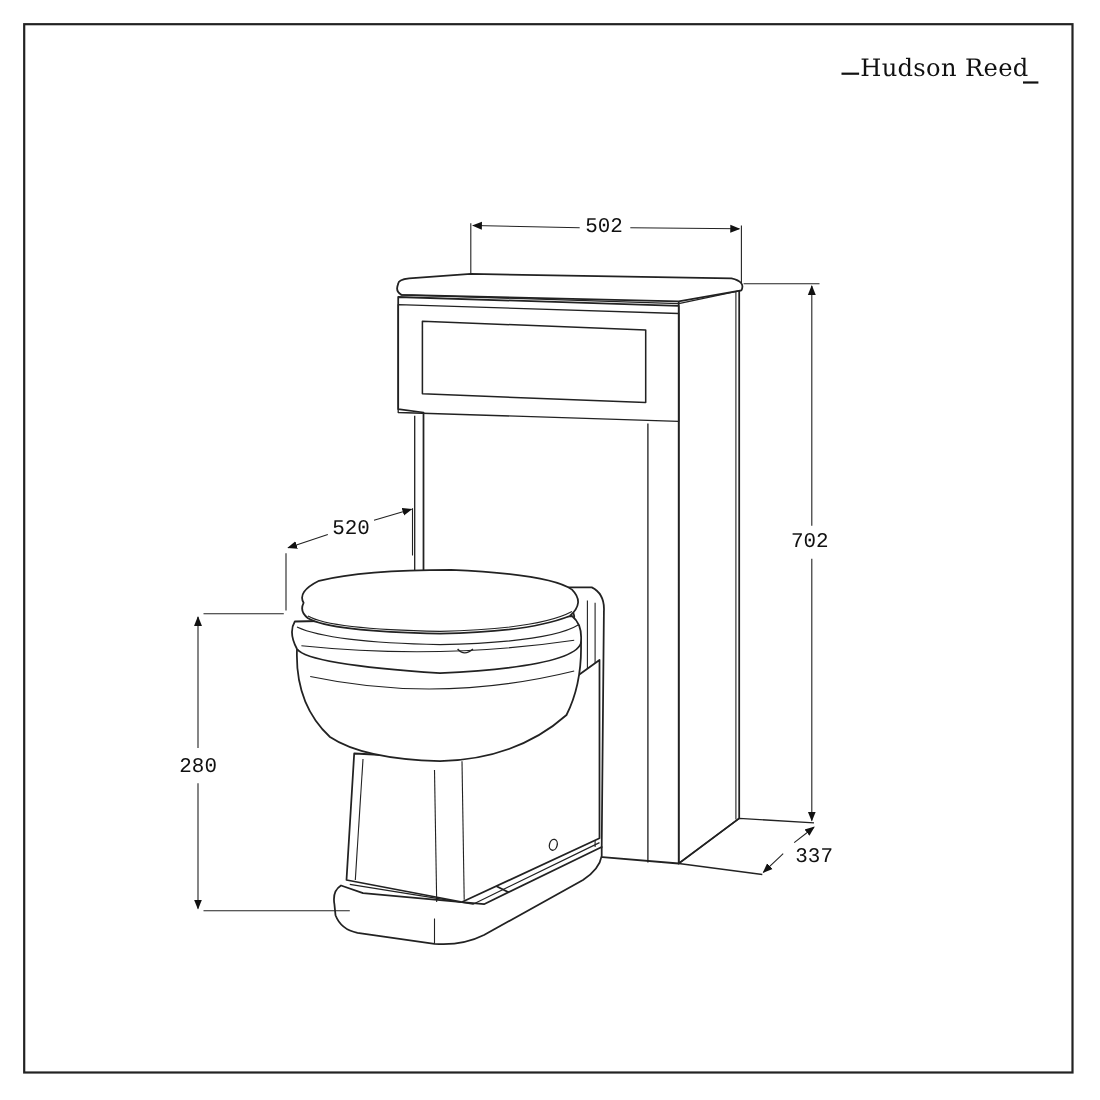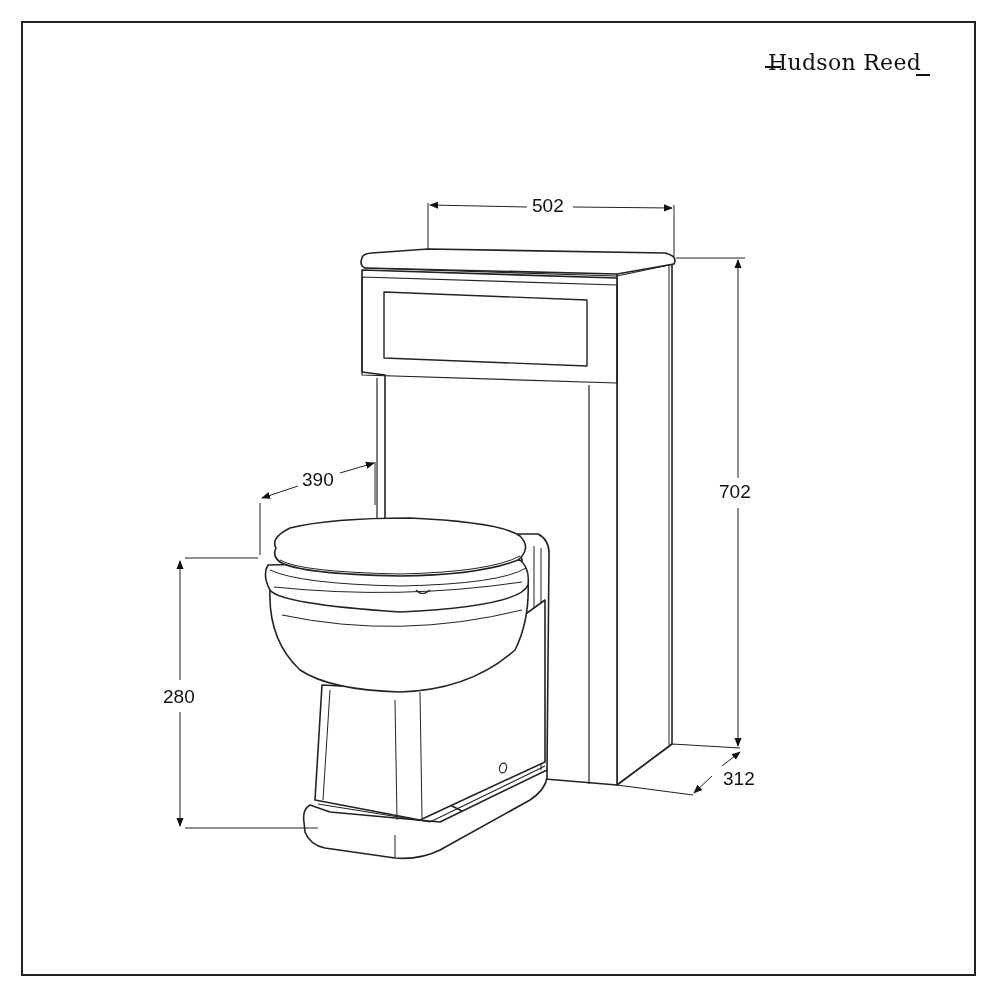--- a/index.html
+++ b/index.html
@@ -6,31 +6,31 @@
     body { width: 1000px; height: 1000px; position: relative; overflow: hidden; }
     .frame {
       position: absolute; left: 21px; top: 21px; width: 955px; height: 955px;
       border: 2px solid #222222; box-sizing: border-box; background: #ffffff;
     }
     .brand {
       position: absolute; left: 768px; top: 50px; height: 36px;
       font-family: "DejaVu Serif", "Liberation Serif", serif;
       font-size: 22px; color: #111111; letter-spacing: 0.3px;
     }
-    .brand .txt { position: relative; z-index: 2; }
+    .brand .txt { position: relative; z-index: 2; margin-left: 14px; }
     .brand .strike-left {
       position: absolute; left: -3px; top: 16px; width: 16px; height: 1.6px; background: #111;
     }
     .brand .under-right {
       position: absolute; right: -9px; top: 24px; width: 14px; height: 1.6px; background: #111;
     }
     svg.drawing { position: absolute; left: 0; top: 0; }
     .dim-label {
       position: absolute;
-      font-family: Liberation Sans, sans-serif;
+      font-family: Liberation Mono, monospace;
       font-size: 19px; color: #111111; background: #ffffff; padding: 0 2px; line-height: 20px; text-align: right;
     }
   </style>
 </head>
 <body>
 
 <div class="frame"></div>
 
 <div class="brand">
   <span class="strike-left"></span>
@@ -117,15 +117,15 @@
 
     <line x1="185" y1="558" x2="258" y2="558"></line>
     <line x1="185" y1="828" x2="318" y2="828"></line>
     <line x1="180" y1="561" x2="180" y2="680" marker-start="url(#arr)"></line>
     <line x1="180" y1="712" x2="180" y2="826" marker-end="url(#arr)"></line>
   </g>
 </svg>
 
 <div class="dim-label" style="left:530px; top:196px;">502</div>
 <div class="dim-label" style="left:717px; top:482px;">702</div>
-<div class="dim-label" style="left:721px; top:769px;">312</div>
-<div class="dim-label" style="left:300px; top:470px;">390</div>
+<div class="dim-label" style="left:721px; top:769px;">337</div>
+<div class="dim-label" style="left:300px; top:470px;">520</div>
 <div class="dim-label" style="left:161px; top:687px;">280</div>
 
 </body></html>

